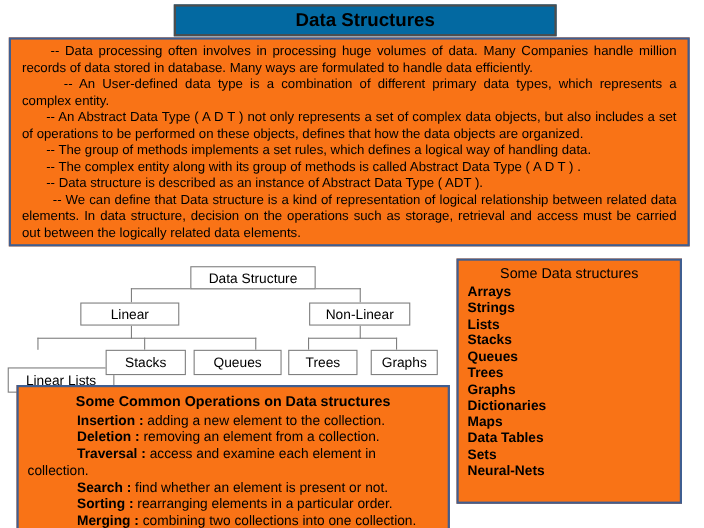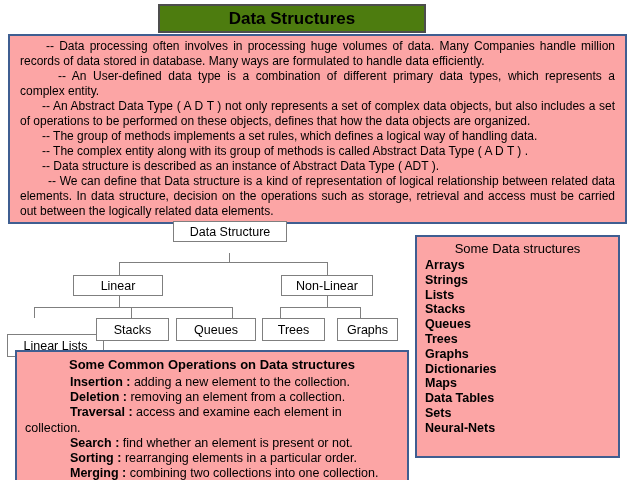--- a/index.html
+++ b/index.html
@@ -1,27 +1,27 @@
 <!DOCTYPE html>
 <html><head>
 <meta charset="utf-8">
 <style>
   html,body { margin:0; padding:0; background:#ffffff; }
   .slide {
     position:relative; width:640px; height:480px; background:#ffffff;
     font-family:"Liberation Sans", sans-serif; color:#000000; overflow:hidden;
   }
   .title-box {
-    position:absolute; left:158px; top:4px; width:268px; height:29px;
-    border:2px solid #4d4d4d; background:#4d7c0f; box-sizing:border-box;
+    position:absolute; left:158px; top:4px; width:348px; height:29px;
+    border:2px solid #4d4d4d; background:#0369a1; box-sizing:border-box;
     display:flex; align-items:center; justify-content:center;
     font-weight:bold; font-size:17px;
   }
   .blue-box {
-    position:absolute; background:#fca5a5; border:2px solid #3f5e91;
+    position:absolute; background:#f97316; border:2px solid #3f5e91;
     box-sizing:border-box;
   }
   .intro-box {
     left:8px; top:34px; width:619px; height:190px;
     padding:3px 10px; font-size:12px; line-height:15px; text-align:justify;
   }
   .intro-box p { margin:0; }
   .ind-a { text-indent:26px; }
   .ind-b { text-indent:38px; }
   .ind-c { text-indent:22px; }
@@ -66,21 +66,21 @@
   <div class="line" style="left:119px; top:296px; width:1px; height:12px;"></div>
   <div class="line" style="left:327px; top:296px; width:1px; height:12px;"></div>
   <div class="line" style="left:34px; top:307px; width:199px; height:1px;"></div>
   <div class="line" style="left:280px; top:307px; width:81px; height:1px;"></div>
   <div class="line" style="left:34px; top:307px; width:1px; height:11px;"></div>
   <div class="line" style="left:131px; top:307px; width:1px; height:11px;"></div>
   <div class="line" style="left:232px; top:307px; width:1px; height:11px;"></div>
   <div class="line" style="left:280px; top:307px; width:1px; height:11px;"></div>
   <div class="line" style="left:360px; top:307px; width:1px; height:11px;"></div>
 
-  <div class="node" style="left:173px; top:221px; width:114px; height:21px;">Data Structure</div>
+  <div class="node" style="left:173px; top:242px; width:114px; height:21px;">Data Structure</div>
   <div class="node" style="left:73px; top:275px; width:90px; height:21px;">Linear</div>
   <div class="node" style="left:281px; top:275px; width:92px; height:21px;">Non-Linear</div>
   <div class="node" style="left:7px; top:334px; width:97px; height:23px;">Linear Lists</div>
   <div class="node" style="left:96px; top:318px; width:73px; height:23px;">Stacks</div>
   <div class="node" style="left:176px; top:318px; width:80px; height:23px;">Queues</div>
   <div class="node" style="left:262px; top:318px; width:63px; height:23px;">Trees</div>
   <div class="node" style="left:337px; top:318px; width:61px; height:23px;">Graphs</div>
 
   <div class="blue-box ops-box">
     <div class="ops-title">Some Common Operations on Data structures</div>

